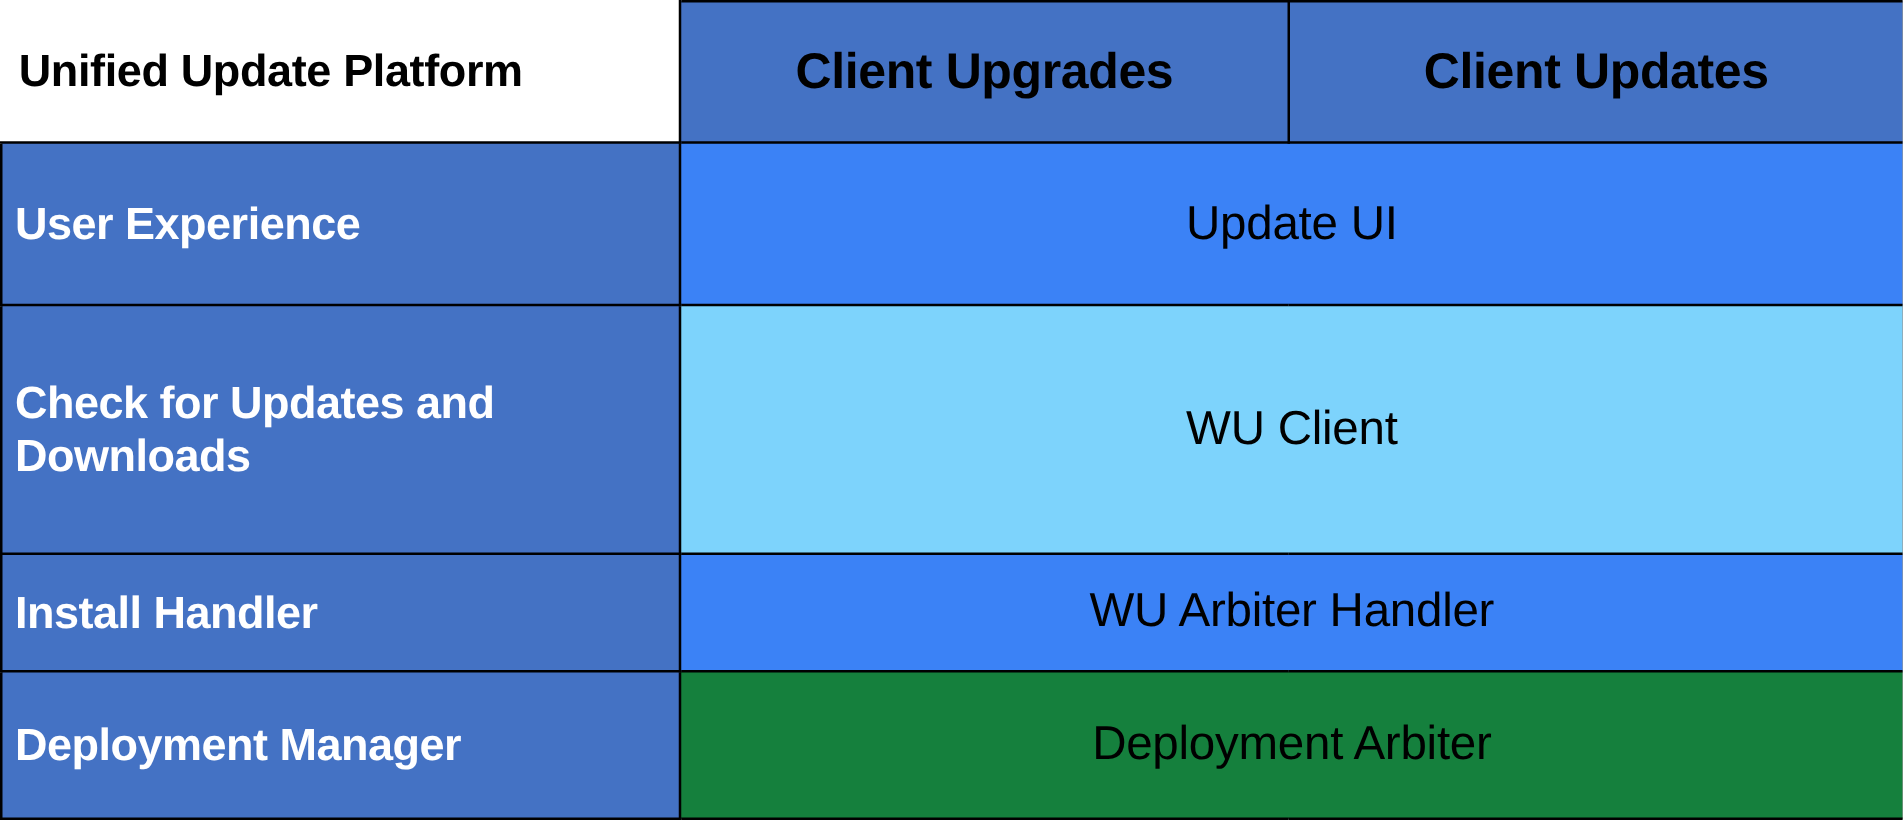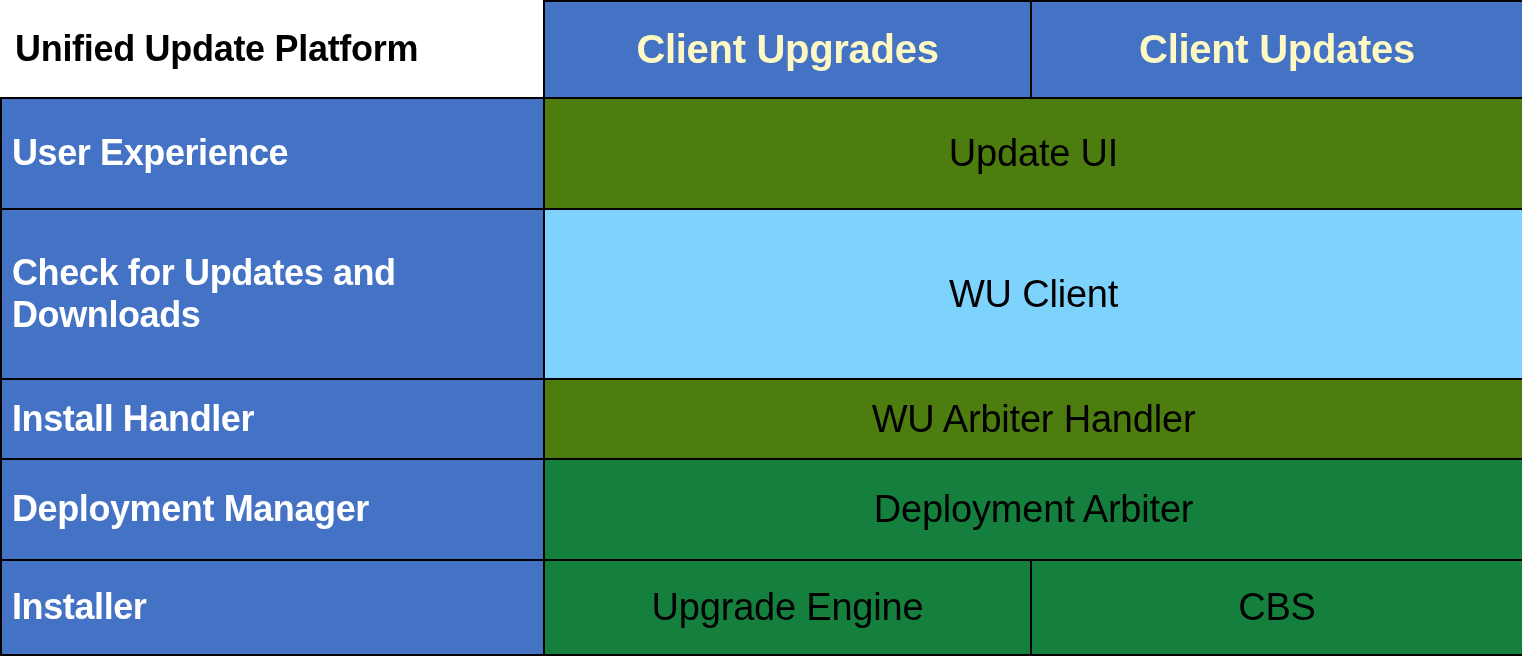--- a/index.html
+++ b/index.html
@@ -39,21 +39,21 @@
     color: #000000;
     text-align: left;
     padding-left: 14px;
     letter-spacing: -0.3px;
     border-radius: 30px;
   }
 
   
   td.col-header {
     background: #4472C4;
-    color: #fef9c3;
+    color: #000000;
     font-weight: bold;
     font-size: 40px;
     text-align: center;
     letter-spacing: -0.3px;
   }
 
   
   td.row-label {
     background: #4472C4;
     color: #ffffff;
@@ -66,21 +66,21 @@
   }
 
   
   td.cell {
     text-align: center;
     font-size: 38px;
     font-weight: normal;
     color: #000000;
     letter-spacing: -0.2px;
   }
-  td.cell.yellow { background: #4d7c0f; }
+  td.cell.yellow { background: #3b82f6; }
   td.cell.green  { background: #7dd3fc; }
   td.cell.gray   { background: #15803d; }
 
   
   tr.last-row td { border-bottom: 2px solid #000000; }
 </style>
 </head>
 <body>
 
 <table class="uup-table">
@@ -110,19 +110,14 @@
     <tr style="height:74px">
       <td class="row-label">Install Handler</td>
       <td class="cell yellow" colspan="2">WU Arbiter Handler</td>
     </tr>
 
     <tr style="height:94px">
       <td class="row-label">Deployment Manager</td>
       <td class="cell gray" colspan="2">Deployment Arbiter</td>
     </tr>
 
-    <tr class="last-row" style="height:88px">
-      <td class="row-label">Installer</td>
-      <td class="cell gray">Upgrade Engine</td>
-      <td class="cell gray">CBS</td>
-    </tr>
   </tbody>
 </table>
 
 </body></html>

